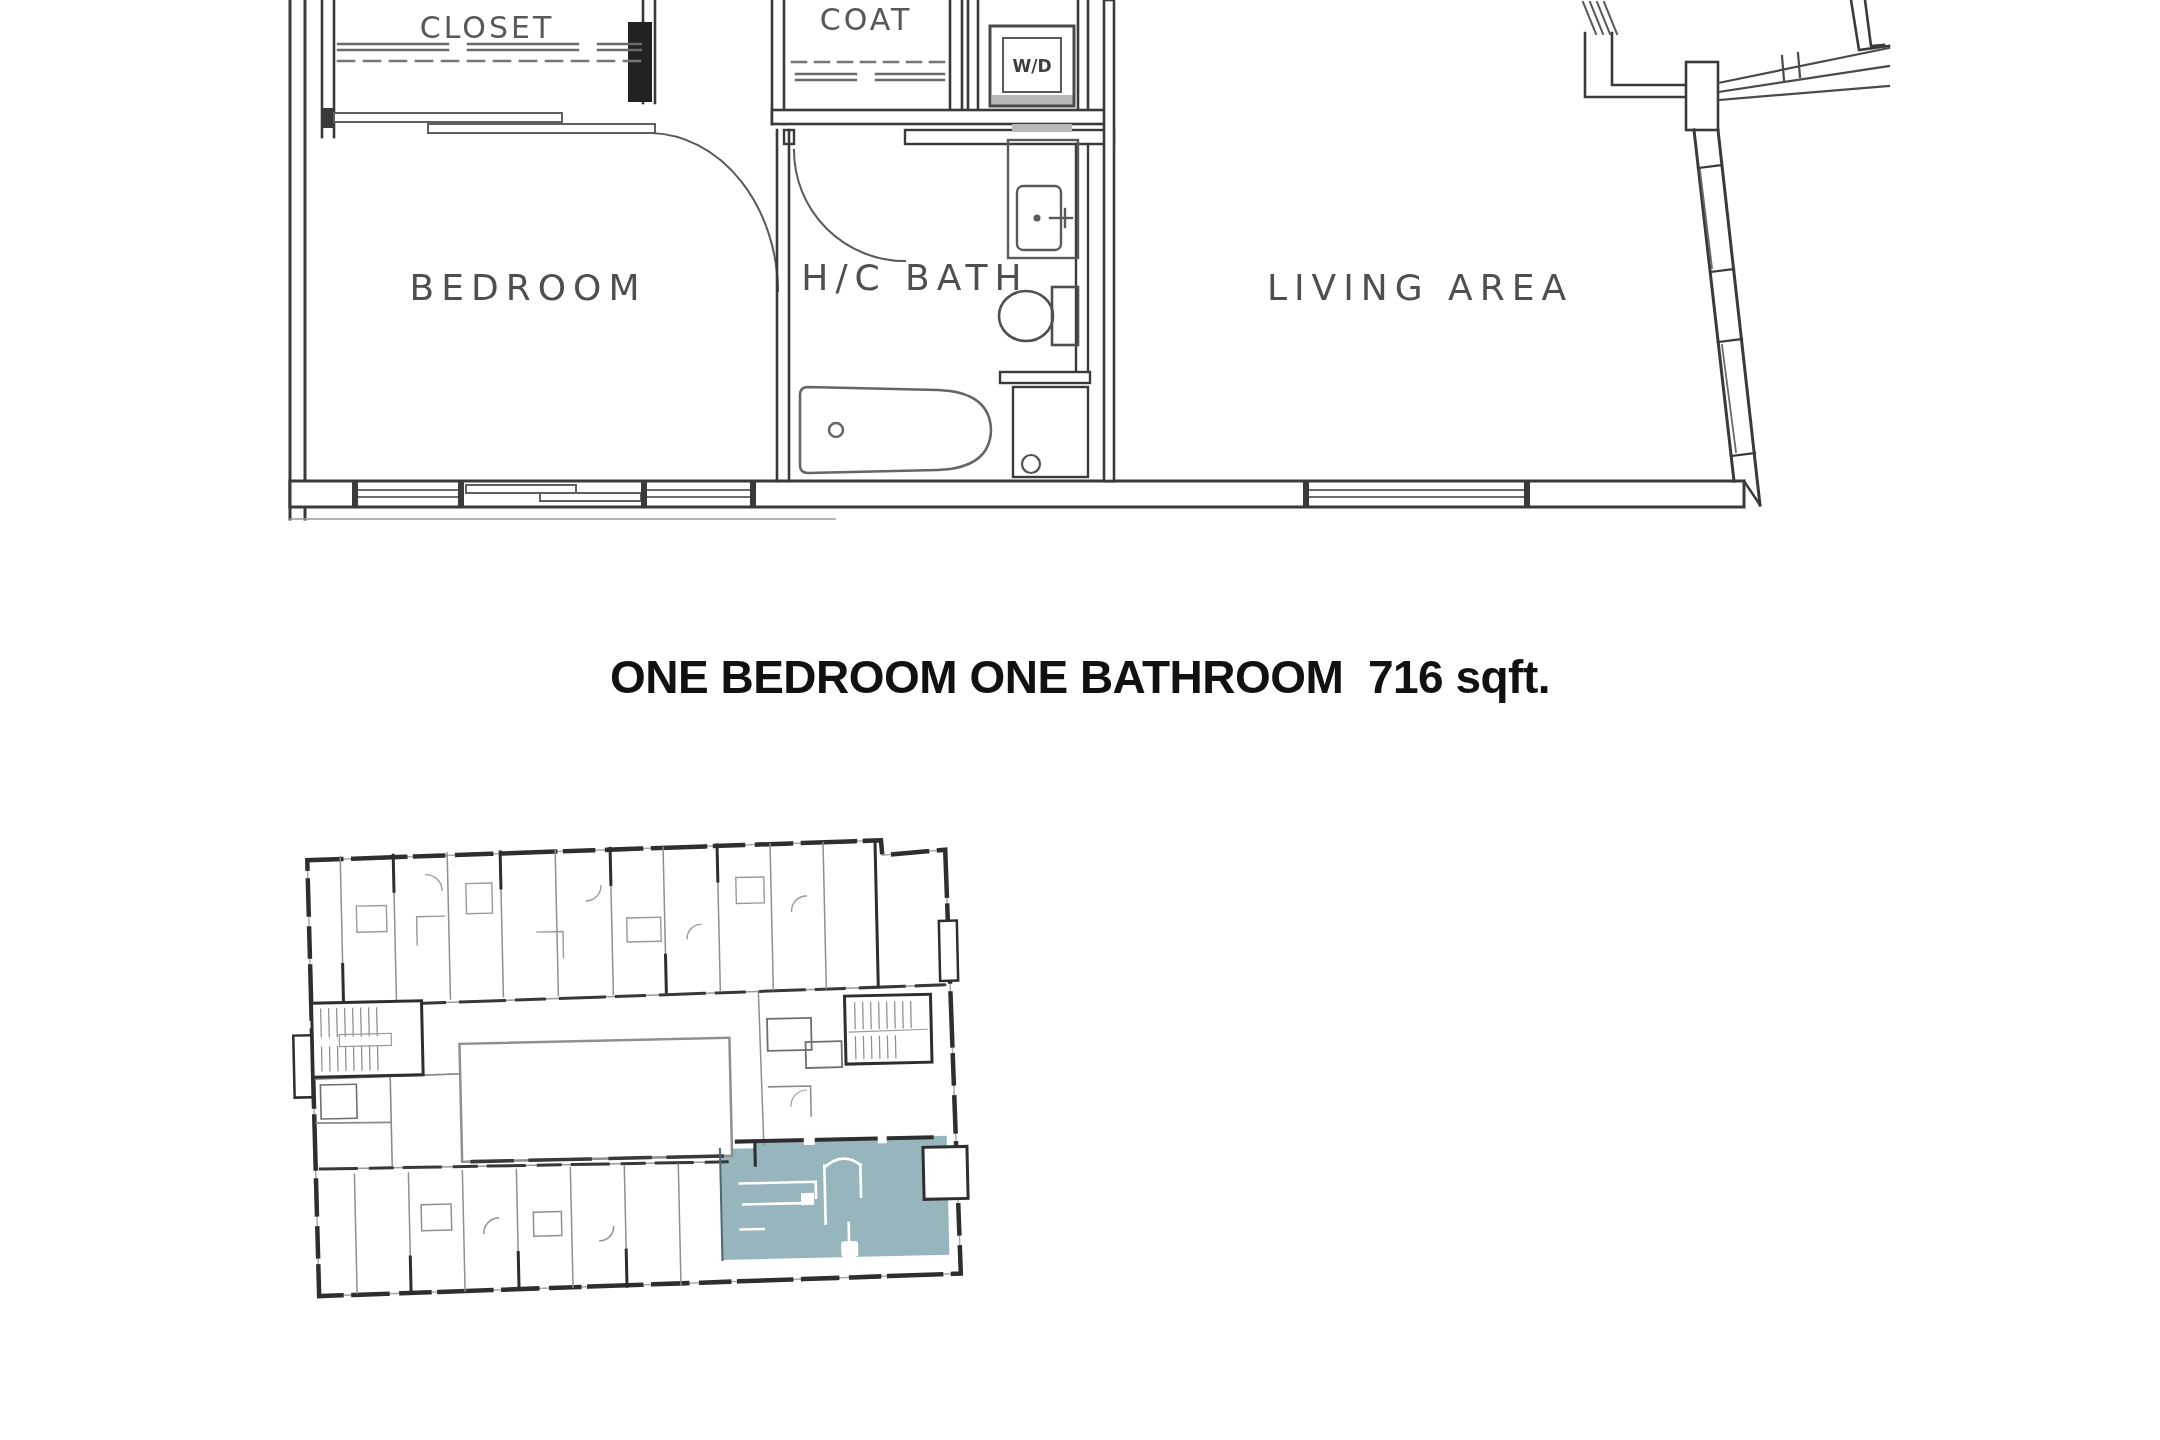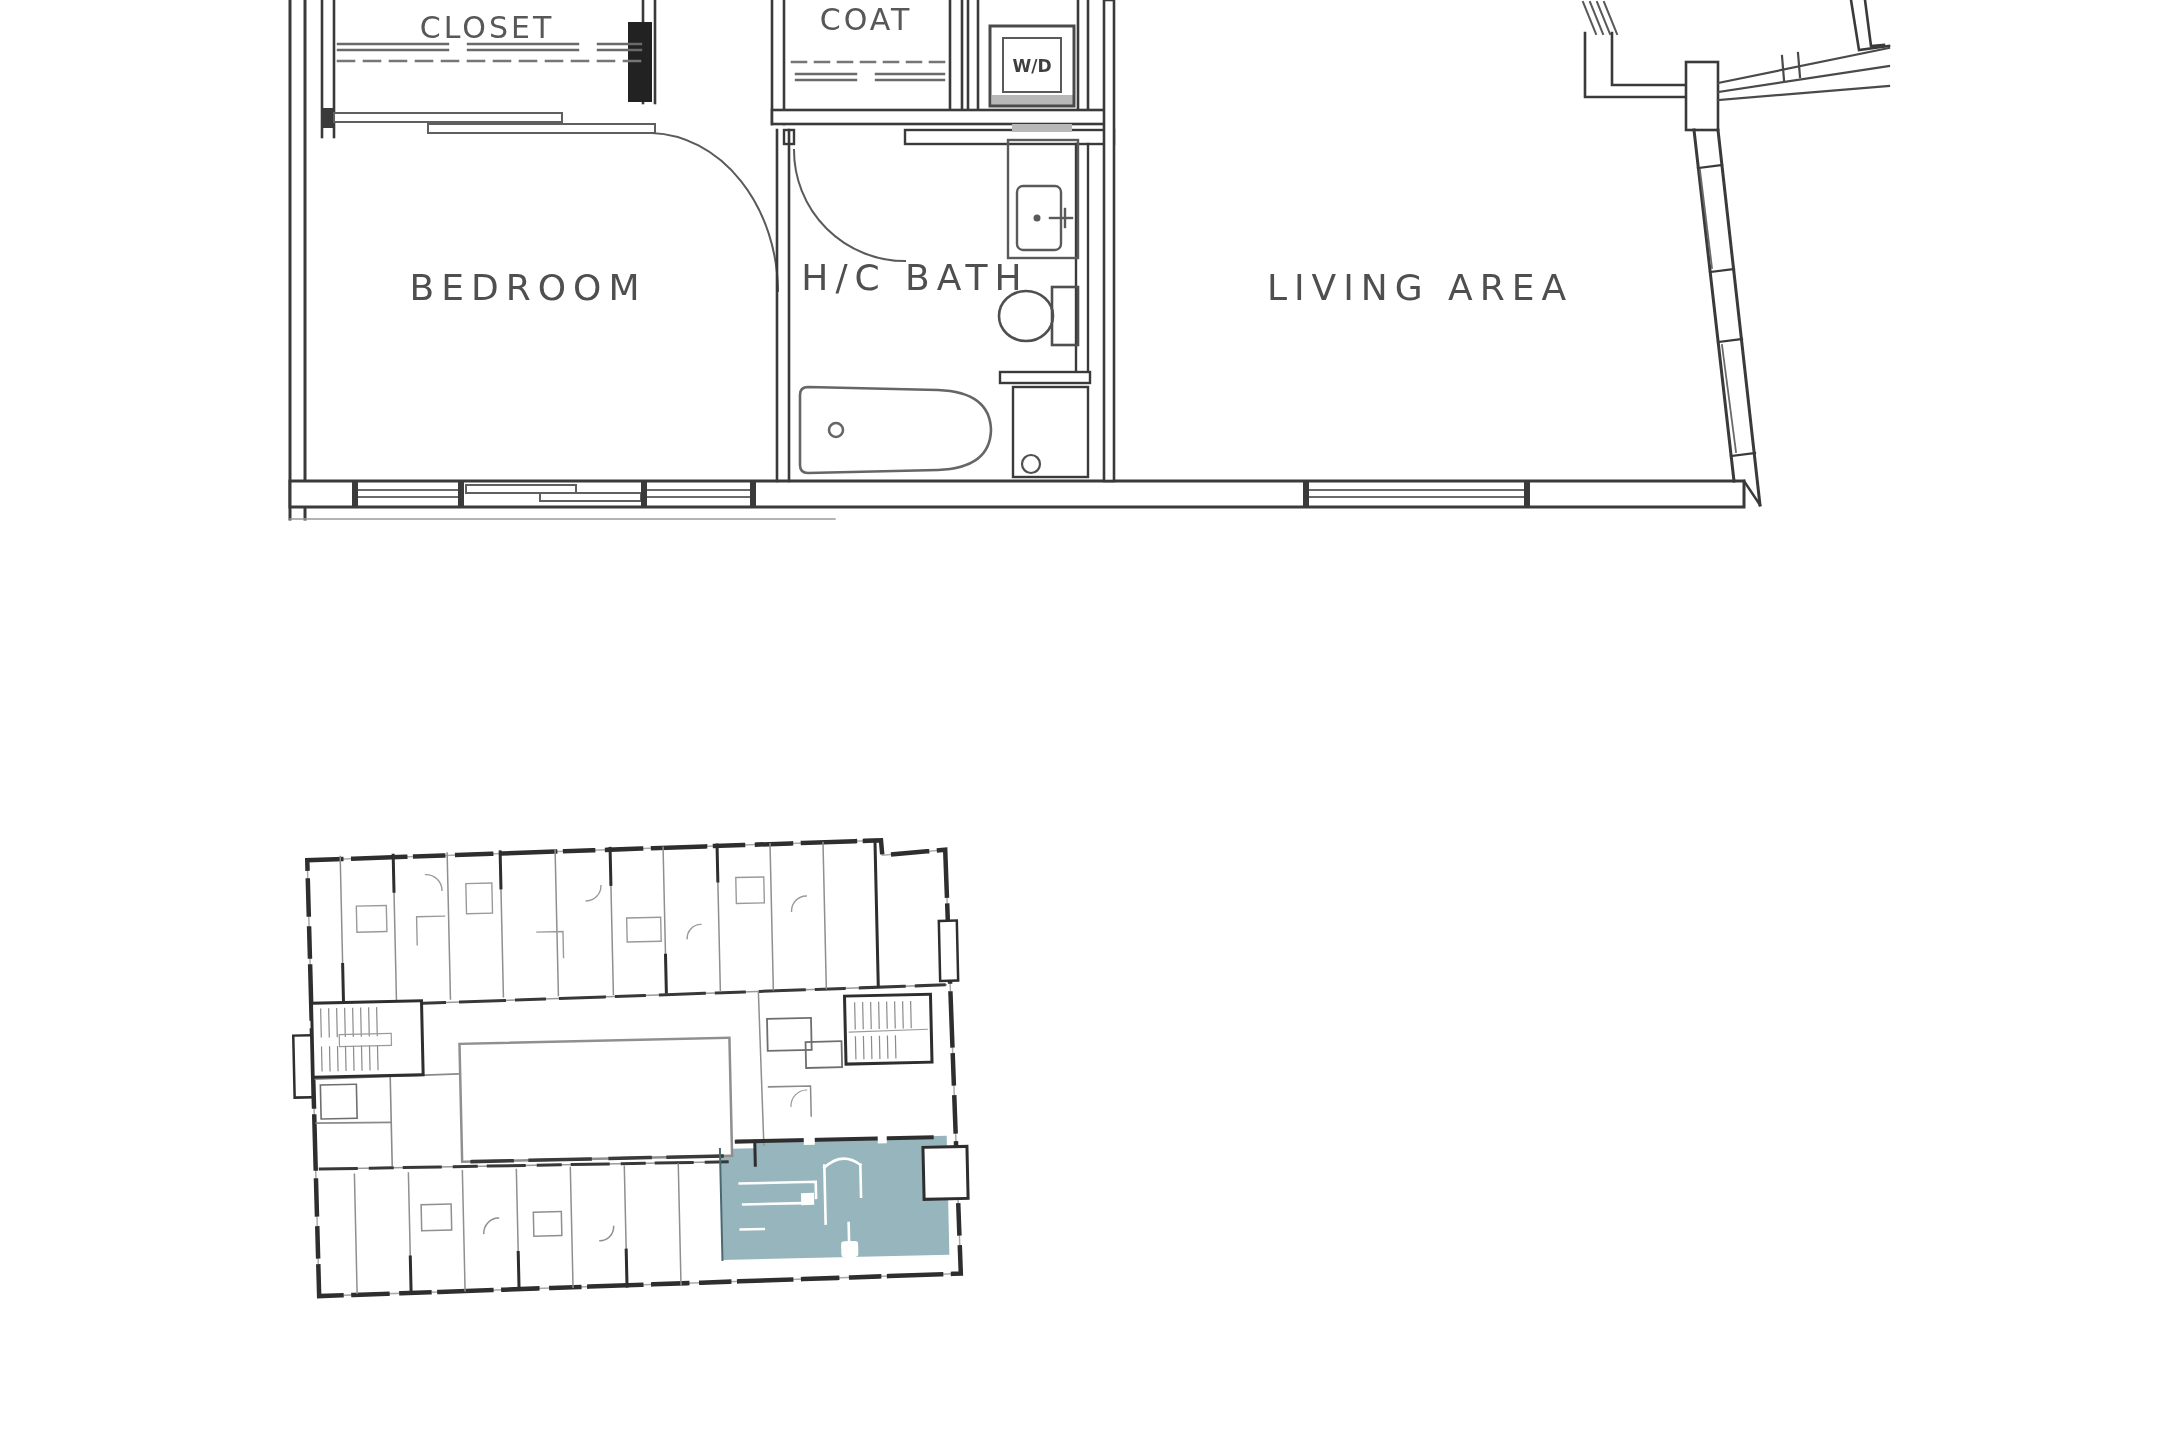--- a/index.html
+++ b/index.html
@@ -357,13 +357,14 @@
         <path d="M 737 1232 H 760"></path>
       </g>
       <rect x="798" y="1197" width="13" height="12" fill="#ffffff" stroke="none"></rect>
       <rect x="837" y="1246" width="17" height="16" rx="3" fill="#ffffff" stroke="none"></rect>
 
       <rect x="921" y="1154" width="44" height="52" fill="#ffffff" stroke="#2e2e2e" stroke-width="3"></rect>
     </g>
   </g>
 </svg>
 
+<div class="caption">ONE BEDROOM ONE BATHROOM  716 sqft.</div>
 </div>
 
 </body></html>

